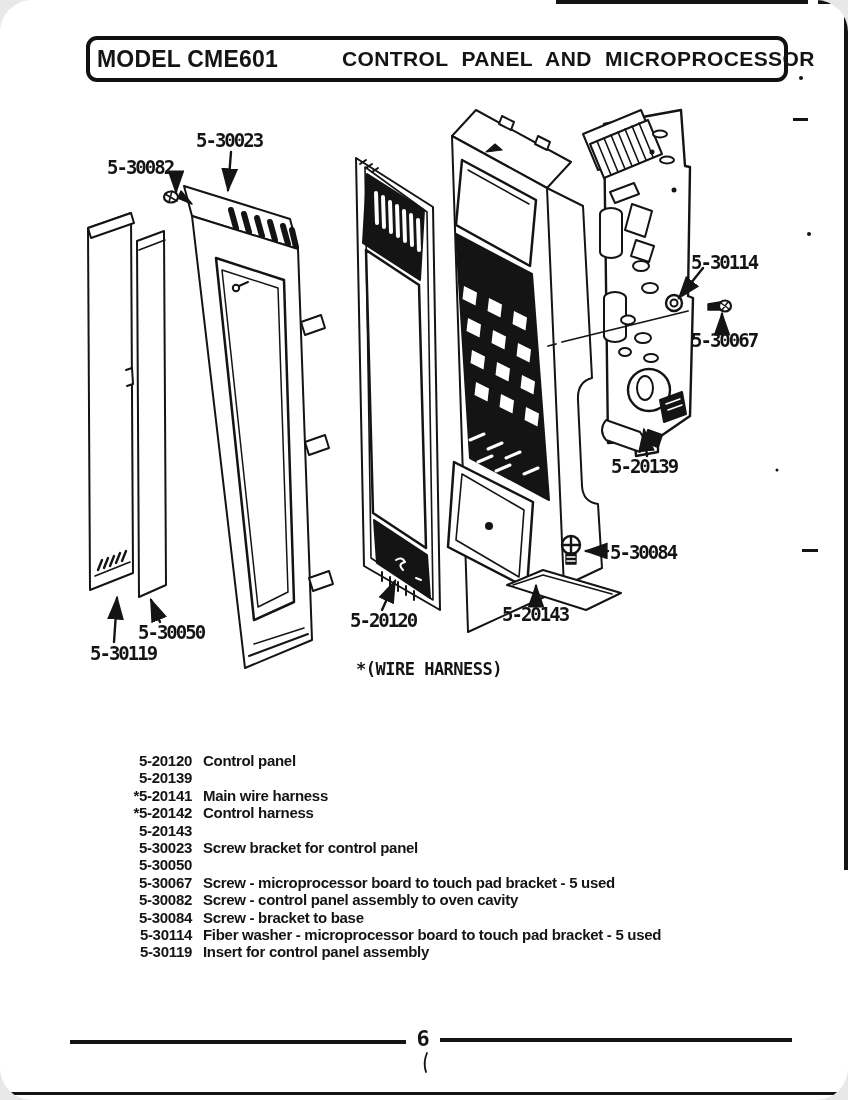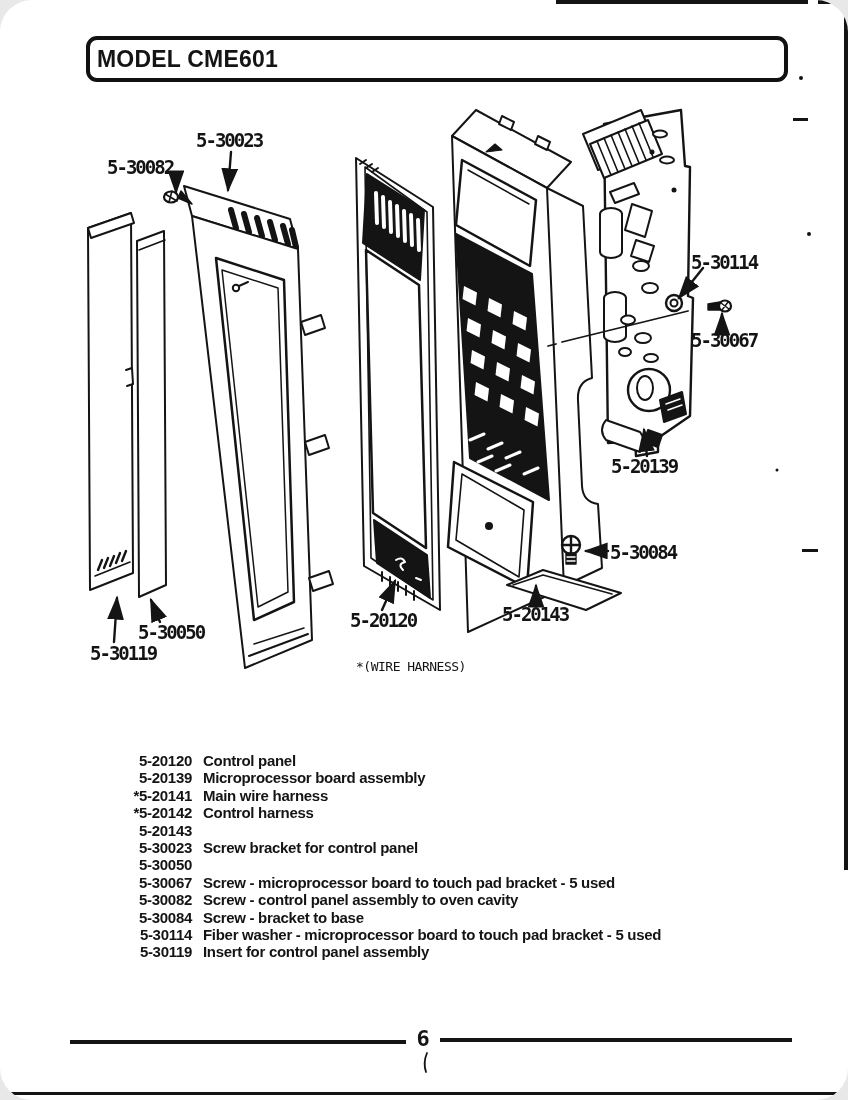--- a/index.html
+++ b/index.html
@@ -8,22 +8,22 @@
   #art{position:absolute;left:0;top:0;z-index:1;}
   
   .hdr{position:absolute;left:86px;top:36px;width:694px;height:38px;border:4px solid #111;
        border-radius:11px;display:flex;align-items:center;z-index:3;background:#fff;}
   .hdr .model{font-weight:bold;font-size:23px;letter-spacing:0.2px;padding-left:7px;white-space:nowrap;}
   .hdr .htitle{font-weight:bold;font-size:21px;letter-spacing:0.4px;word-spacing:7px;
        margin-left:64px;white-space:nowrap;}
   
   .callout{position:absolute;z-index:3;font-family:"DejaVu Sans Mono",monospace;font-weight:bold;
        font-size:19px;letter-spacing:-2px;white-space:nowrap;color:#141414;}
-  .note{position:absolute;z-index:3;font-family:"DejaVu Sans Mono",monospace;font-weight:normal;
-       font-size:13px;letter-spacing:-0.5px;white-space:nowrap;color:#141414;}
+  .note{position:absolute;z-index:3;font-family:"DejaVu Sans Mono",monospace;font-weight:bold;
+       font-size:17px;letter-spacing:-0.5px;white-space:nowrap;color:#141414;}
   
   .plist{position:absolute;left:0;top:752px;width:760px;z-index:3;}
   .prow{display:flex;line-height:17.4px;font-weight:bold;font-size:15px;letter-spacing:-0.3px;}
   .pnum{width:192px;text-align:right;white-space:nowrap;}
   .pdesc{margin-left:11px;white-space:nowrap;}
   
   .pageno{position:absolute;left:406px;top:1026px;width:34px;text-align:center;z-index:3;
        font-family:"DejaVu Sans Mono",monospace;font-weight:bold;font-size:22px;}
 </style>
 </head>
@@ -243,20 +243,21 @@
 
     <g stroke="none" fill="#141414">
       <rect x="70" y="1040" width="336" height="4"></rect>
       <rect x="440" y="1038" width="352" height="4"></rect>
     </g>
     <path d="M427,1053 C424,1060 424,1066 426,1072" stroke-width="1.8"></path>
   </svg>
 
   <div class="hdr">
     <span class="model">MODEL CME601</span>
+    <span class="htitle">CONTROL PANEL AND MICROPROCESSOR</span>
   </div>
 
   <div class="callout" style="left:196px;top:129px">5-30023</div>
   <div class="callout" style="left:107px;top:156px">5-30082</div>
   <div class="callout" style="left:691px;top:251px">5-30114</div>
   <div class="callout" style="left:691px;top:329px">5-30067</div>
   <div class="callout" style="left:611px;top:455px">5-20139</div>
   <div class="callout" style="left:610px;top:541px">5-30084</div>
   <div class="callout" style="left:350px;top:609px">5-20120</div>
   <div class="callout" style="left:502px;top:603px">5-20143</div>
@@ -264,21 +265,20 @@
   <div class="callout" style="left:90px;top:642px">5-30119</div>
   <div class="note" style="left:356px;top:659px">*(WIRE HARNESS)</div>
 
   <div class="plist">
     <div class="prow">
         <span class="pnum">5-20120</span>
         <span class="pdesc">Control panel</span>
       </div>
     <div class="prow">
         <span class="pnum">5-20139</span>
-        <span class="pdesc">Microprocessor board assembly</span>
       </div>
     <div class="prow">
         <span class="pnum">*5-20141</span>
         <span class="pdesc">Main wire harness</span>
       </div>
     <div class="prow">
         <span class="pnum">*5-20142</span>
         <span class="pdesc">Control harness</span>
       </div>
     <div class="prow">

